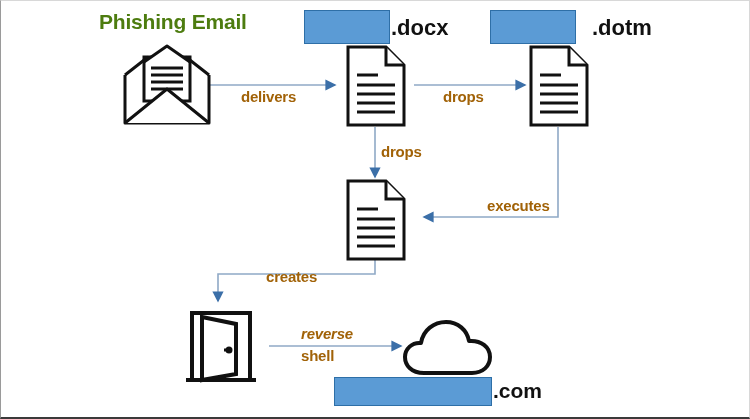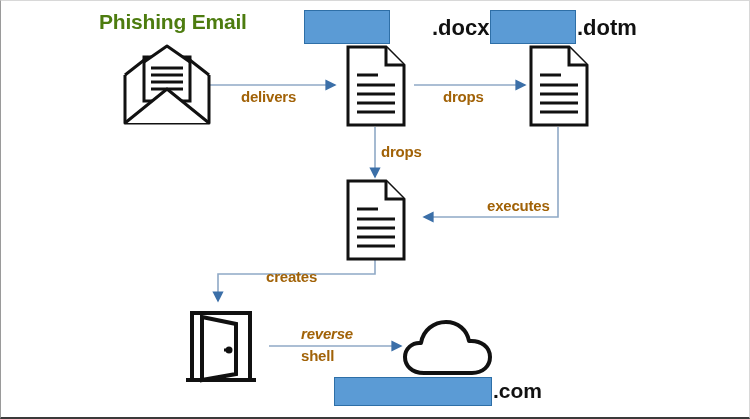--- a/index.html
+++ b/index.html
@@ -119,34 +119,34 @@
     <line x1="30" y1="39" x2="62" y2="39" stroke="#111111" stroke-width="3"></line>
     <line x1="30" y1="46" x2="62" y2="46" stroke="#111111" stroke-width="3"></line>
 
     <path d="M4,32 L27,14 M88,32 L65,14" fill="none" stroke="#111111" stroke-width="3"></path>
     <path d="M23,19 L46,3 L69,19" fill="#ffffff" stroke="#111111" stroke-width="3" stroke-linejoin="round"></path>
 
     <path d="M4,80 L46,46 L88,80" fill="#ffffff" stroke="#111111" stroke-width="3" stroke-linejoin="round"></path>
   </svg>
 
   <div class="redact" style="left:303px; top:9px; width:86px; height:34px;"></div>
-  <div class="ext" style="left:390px; top:14px; font-size:22px;margin-left:41px;">.docx</div>
+  <div class="ext" style="left:390px; top:14px; font-size:22px;">.docx</div>
 
   <svg class="node" style="left:345px; top:44px; width:60px; height:82px;" viewBox="0 0 60 82">
     <path d="M2,2 L40,2 L58,20 L58,80 L2,80 Z" fill="#ffffff" stroke="#111111" stroke-width="3" stroke-linejoin="miter"></path>
     <path d="M40,2 L40,20 L58,20" fill="#ffffff" stroke="#111111" stroke-width="3" stroke-linejoin="miter"></path>
     <line x1="11" y1="30" x2="32" y2="30" stroke="#111111" stroke-width="3"></line>
     <line x1="11" y1="40" x2="49" y2="40" stroke="#111111" stroke-width="3"></line>
     <line x1="11" y1="49" x2="49" y2="49" stroke="#111111" stroke-width="3"></line>
     <line x1="11" y1="58" x2="49" y2="58" stroke="#111111" stroke-width="3"></line>
     <line x1="11" y1="67" x2="49" y2="67" stroke="#111111" stroke-width="3"></line>
   </svg>
 
   <div class="redact" style="left:489px; top:9px; width:86px; height:34px;"></div>
-  <div class="ext" style="left:576px; top:14px; font-size:22px;">.dotm</div>
+  <div class="ext" style="left:576px; top:14px; font-size:22px;padding-left:15px;">.dotm</div>
 
   <svg class="node" style="left:528px; top:44px; width:60px; height:82px;" viewBox="0 0 60 82">
     <path d="M2,2 L40,2 L58,20 L58,80 L2,80 Z" fill="#ffffff" stroke="#111111" stroke-width="3" stroke-linejoin="miter"></path>
     <path d="M40,2 L40,20 L58,20" fill="#ffffff" stroke="#111111" stroke-width="3" stroke-linejoin="miter"></path>
     <line x1="11" y1="30" x2="32" y2="30" stroke="#111111" stroke-width="3"></line>
     <line x1="11" y1="40" x2="49" y2="40" stroke="#111111" stroke-width="3"></line>
     <line x1="11" y1="49" x2="49" y2="49" stroke="#111111" stroke-width="3"></line>
     <line x1="11" y1="58" x2="49" y2="58" stroke="#111111" stroke-width="3"></line>
     <line x1="11" y1="67" x2="49" y2="67" stroke="#111111" stroke-width="3"></line>
   </svg>

